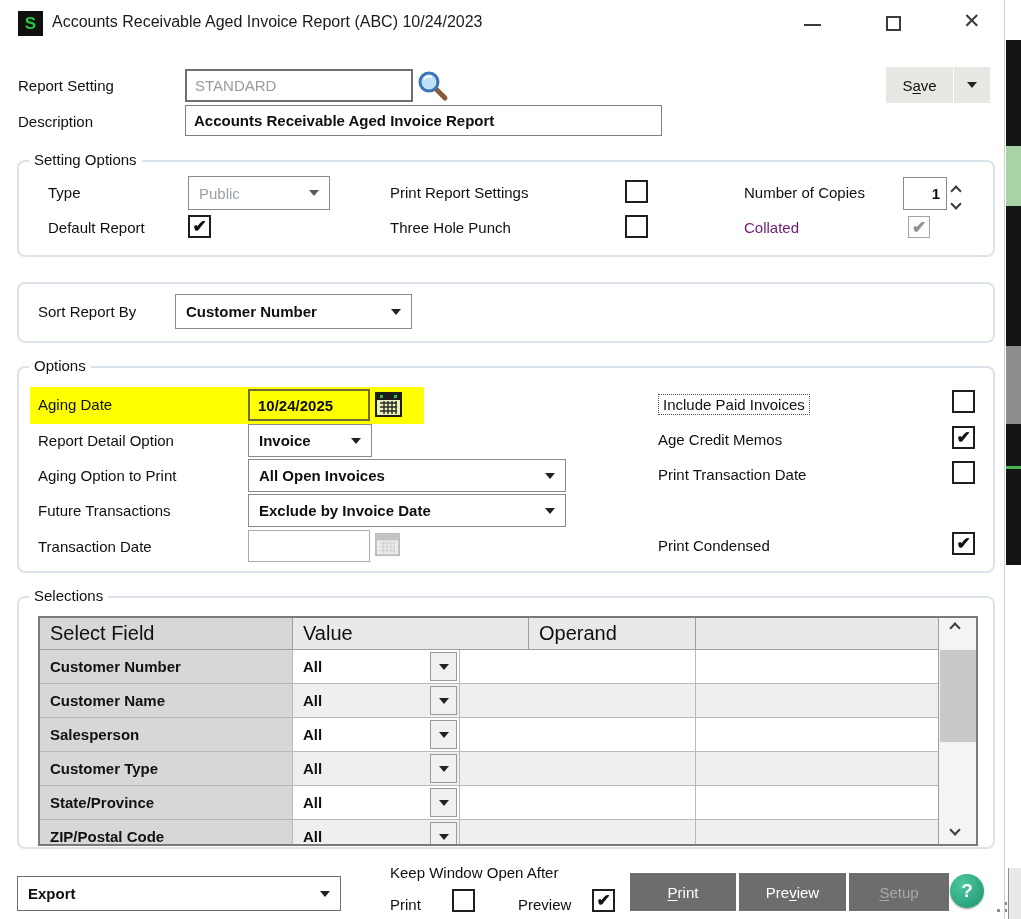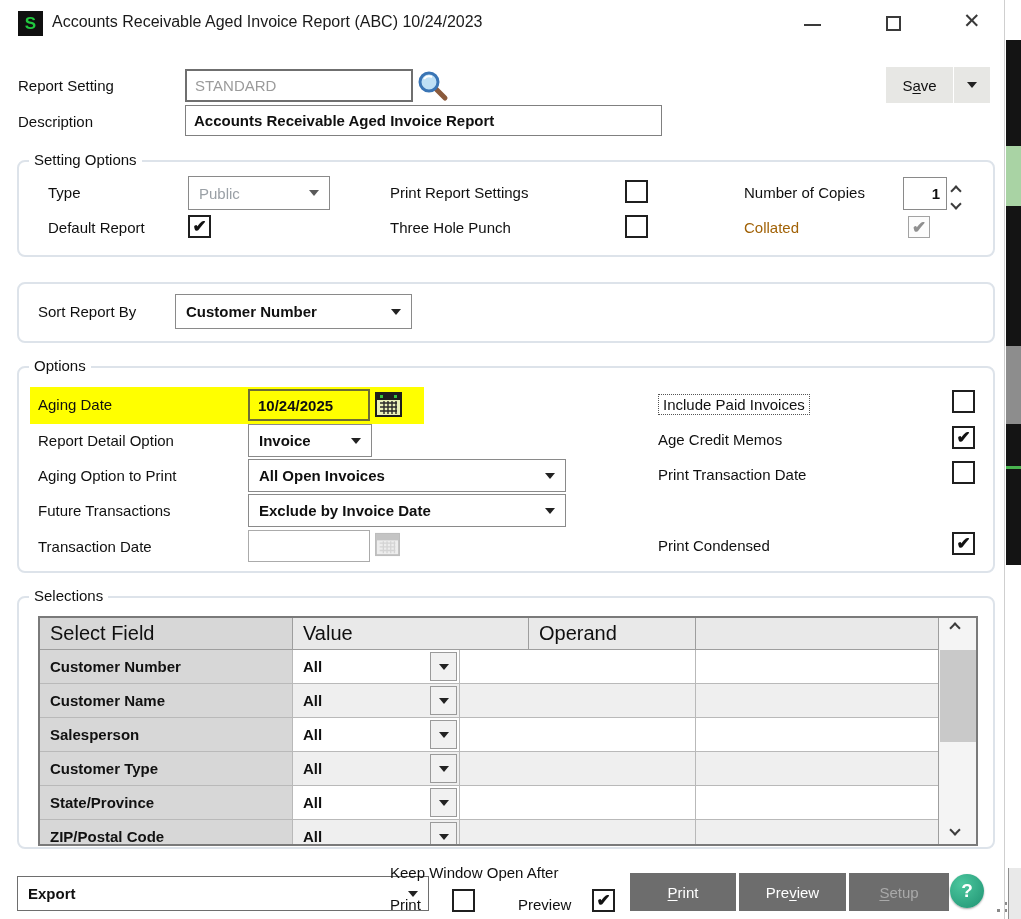--- a/index.html
+++ b/index.html
@@ -3,21 +3,21 @@
 <meta charset="utf-8">
 <style>
   * { margin:0; padding:0; box-sizing:border-box; }
   html,body { background:#fff; }
   #window {
     position:relative; width:1021px; height:919px; background:#fff;
     font-family:"Liberation Sans", sans-serif; color:#111; overflow:hidden;
   }
   .abs { position:absolute; }
   .lbl { position:absolute; font-size:15px; color:#101010; white-space:nowrap; }
-  .lbl.dis { color:#a16207; }
+  .lbl.dis { color:#701a75; }
   .field {
     position:absolute; background:#fff; border:1px solid #808080;
     font-size:15px; font-weight:600; color:#101010;
     display:flex; align-items:center; padding:0 8px; white-space:nowrap;
   }
   .dropdown {
     position:absolute; background:#fff; border:1px solid #8a8a8a;
     font-size:15px; font-weight:600; color:#101010;
     display:flex; align-items:center; padding:0 10px; white-space:nowrap;
   }
@@ -286,21 +286,21 @@
       <div class="cell c3"></div>
     </div>
 
     <div id="vscroll">
       <span id="vs-up" class="chev up"></span>
       <div id="vs-thumb"></div>
       <span id="vs-down" class="chev down"></span>
     </div>
   </div>
 
-  <div class="dropdown" style="left:17px; top:876px; width:412px; height:35px; border-color:#6e6e6e;">
+  <div class="dropdown" style="left:17px; top:876px; width:324px; height:35px; border-color:#6e6e6e;">
     <span>Export</span>
     <span class="tri"></span>
   </div>
 
   <div class="lbl" style="left:390px; top:864px;">Keep Window Open After</div>
   <div class="lbl" style="left:390px; top:896px;">Print</div>
   <div class="cb" style="left:452px; top:889px;"></div>
   <div class="lbl" style="left:518px; top:896px;">Preview</div>
   <div class="cb" style="left:592px; top:889px;">✔</div>
 

